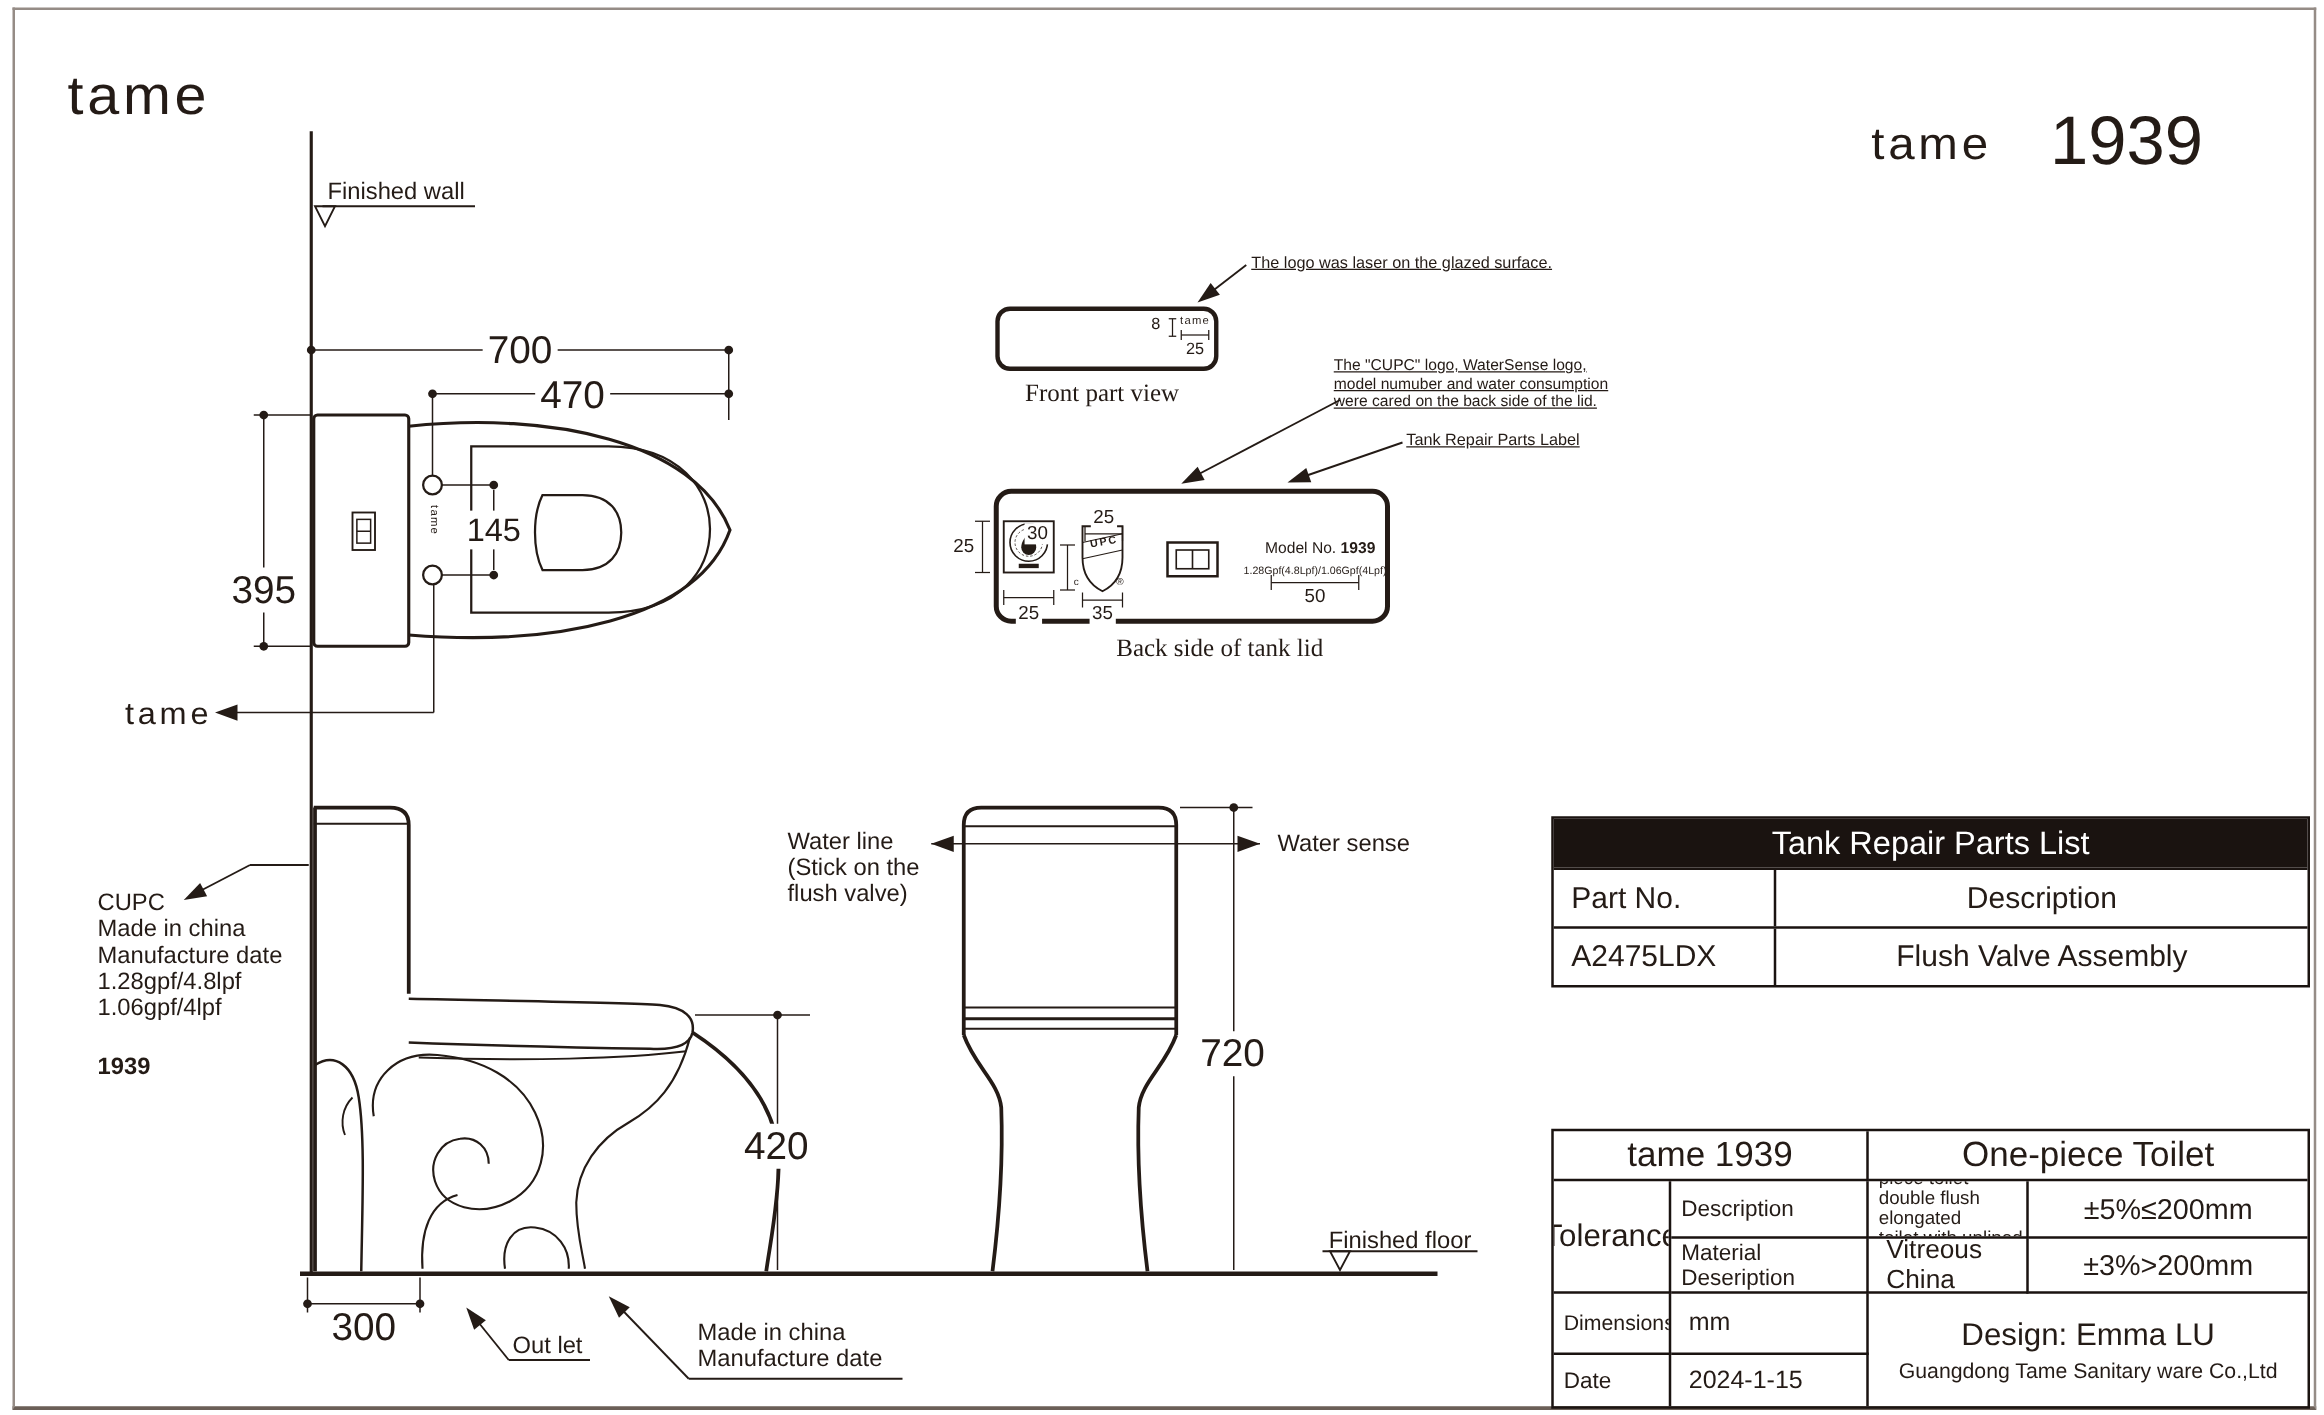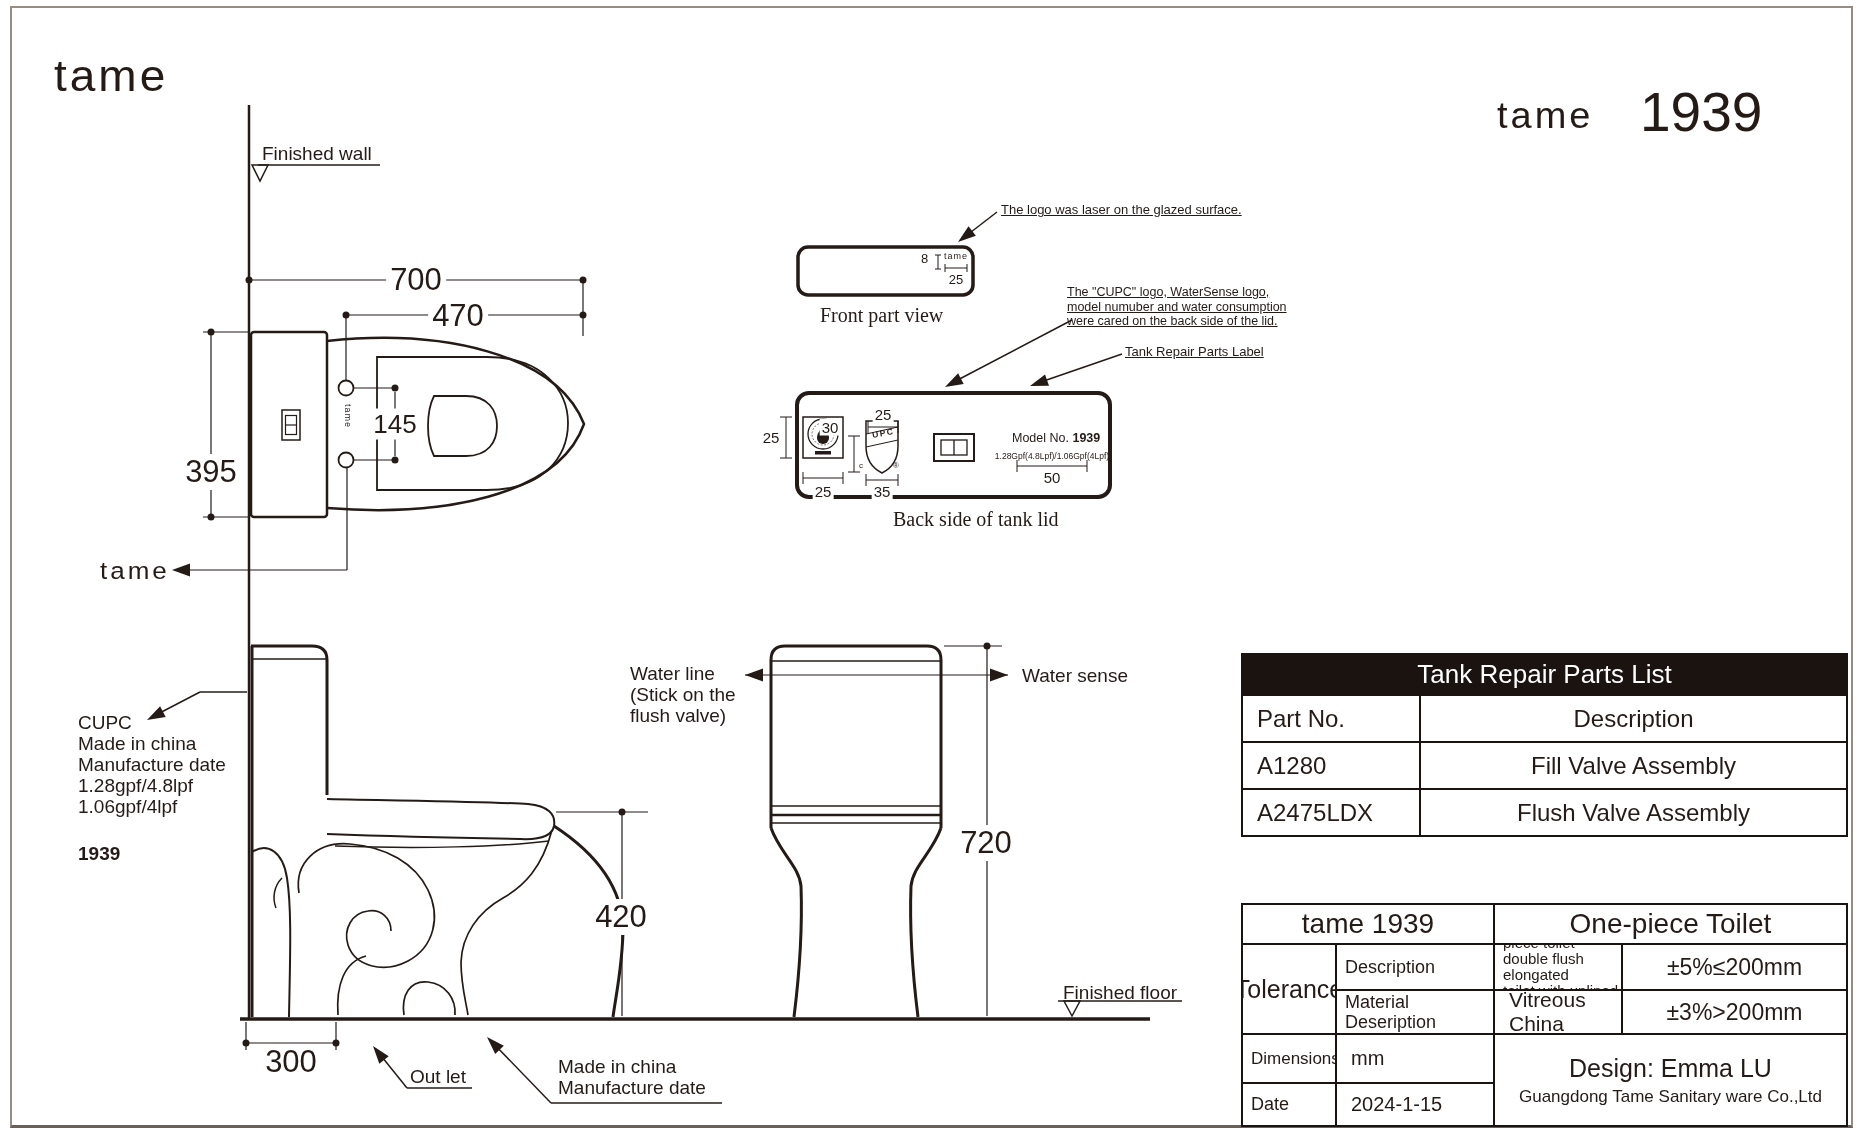--- a/index.html
+++ b/index.html
@@ -279,24 +279,20 @@
   <div class="abs" style="left:1052px;top:451px;font-size:8.5px;transform:translateX(-50%);">1.28Gpf(4.8Lpf)/1.06Gpf(4Lpf)</div>
   <div class="abs serifCap" style="left:893px;top:508px;">Back side of tank lid</div>
 
   <div class="tbl repair">
     <div class="bar ttl">Tank Repair Parts List</div>
     <div class="row">
       <div class="c1">Part No.</div>
       <div class="c2">Description</div>
     </div>
     <div class="row">
-      <div class="c1">A1280</div>
-      <div class="c2">Fill Valve Assembly</div>
-    </div>
-    <div class="row">
       <div class="c1">A2475LDX</div>
       <div class="c2">Flush Valve Assembly</div>
     </div>
   </div>
 
   <div class="tbl spec">
     <div class="ctr big" style="grid-column:1/3;">tame 1939</div>
     <div class="ctr big noR" style="grid-column:3/5;">One-piece Toilet</div>
 
     <div class="labelCell">Description</div>

